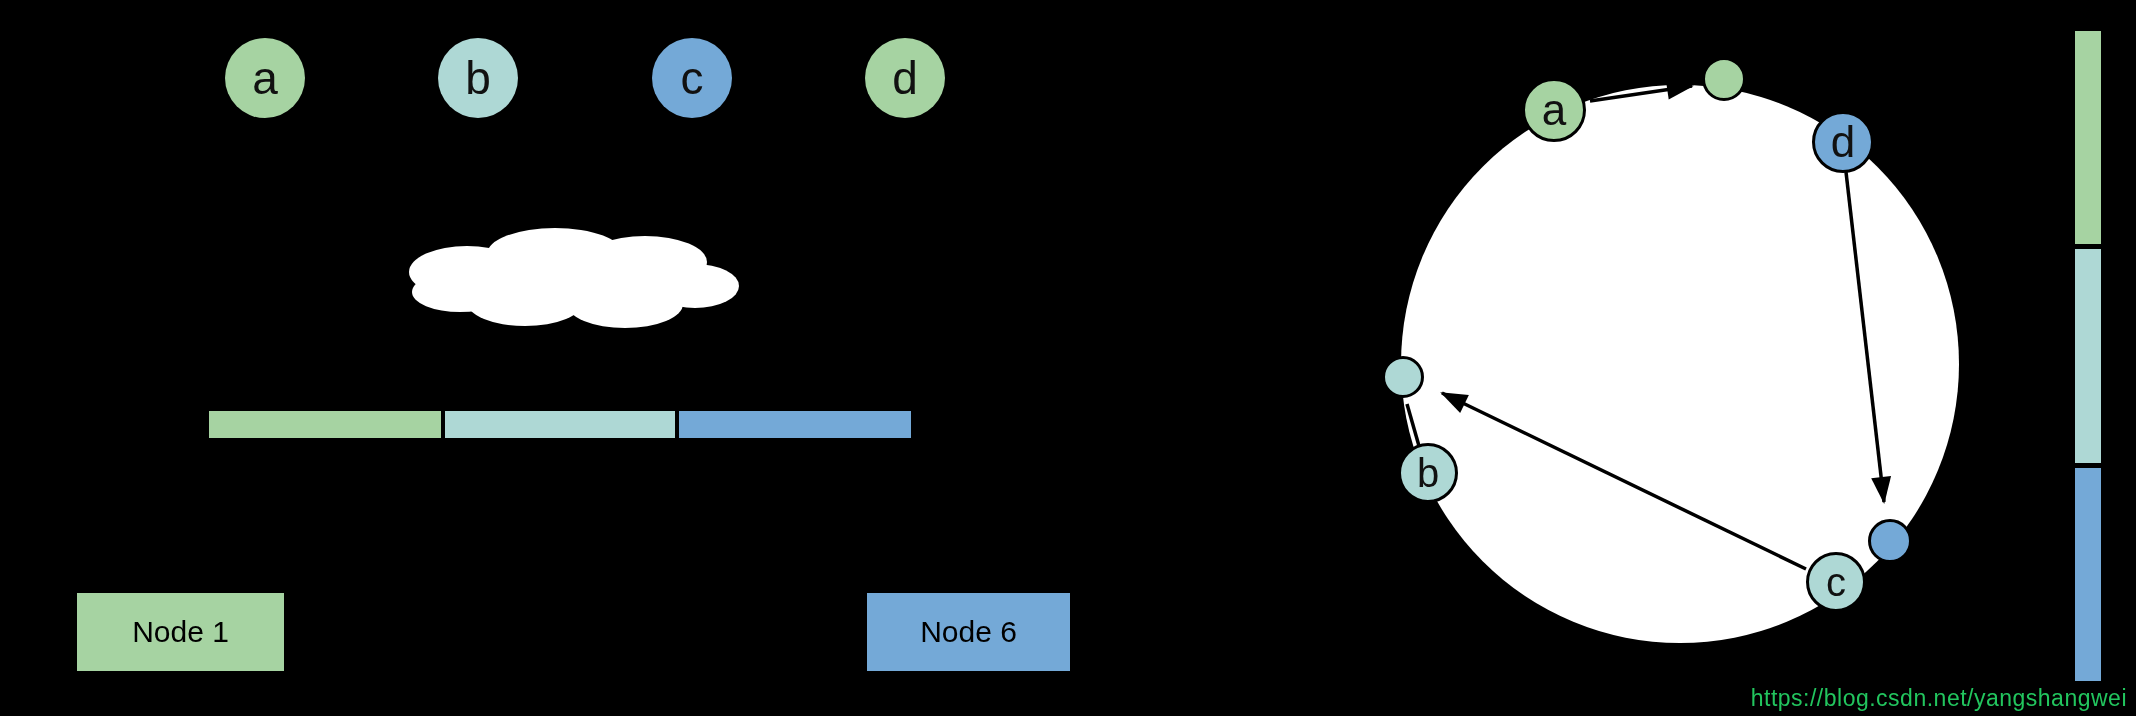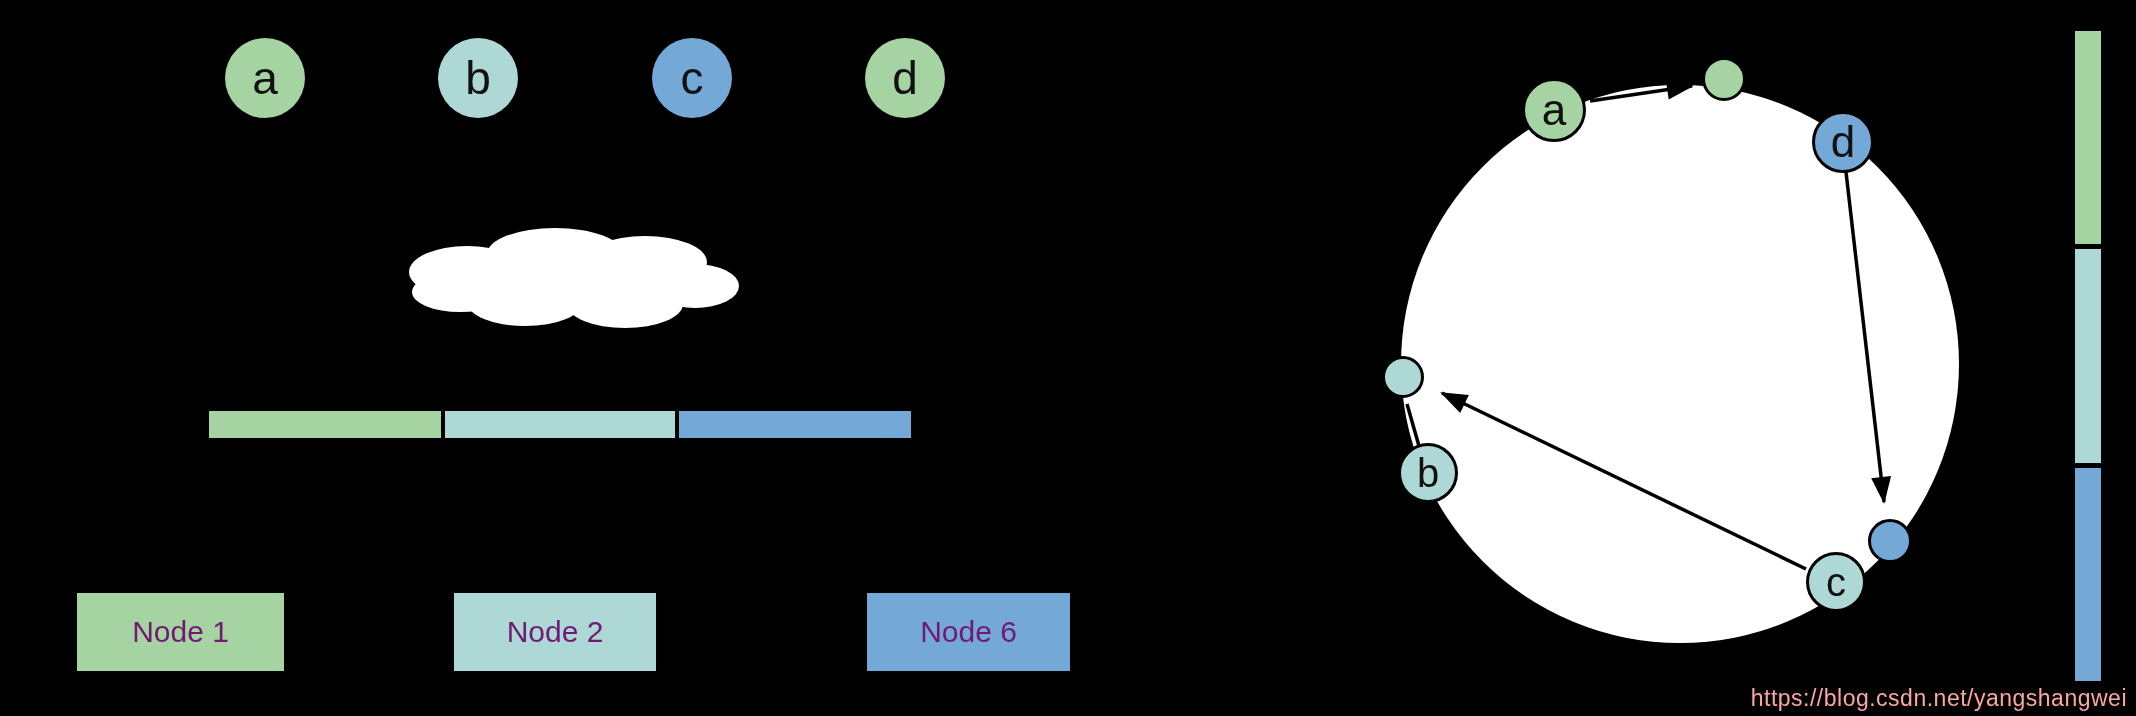--- a/index.html
+++ b/index.html
@@ -21,39 +21,39 @@
     color:#000;font-size:40px;z-index:3;
   }
   
   .bar-seg{
     top:409px;height:31px;box-sizing:border-box;border:2px solid #000;z-index:2;
   }
   
   .node-box{
     top:591px;height:82px;box-sizing:border-box;border:2px solid #000;
     display:flex;align-items:center;justify-content:center;
-    color:#701a75;font-size:30px;z-index:2;
+    color:#000000;font-size:30px;z-index:2;
   }
   
   .ring{
     left:1401px;top:85px;width:558px;height:558px;border-radius:50%;
     background:#ffffff;z-index:1;
   }
   .ring-node{
     border-radius:50%;box-sizing:border-box;border:3px solid #000;
     display:flex;align-items:center;justify-content:center;
     color:#111;z-index:4;
   }
   .arrow-layer{left:0;top:0;z-index:3;pointer-events:none;}
   
   .legend-seg{
     left:2074px;width:28px;box-sizing:border-box;border:1px solid #000;z-index:2;
   }
   .watermark{
-    right:9px;top:685px;font-size:23px;color:#fca5a5;z-index:5;letter-spacing:0.5px;
+    right:9px;top:685px;font-size:23px;color:#22c55e;z-index:5;letter-spacing:0.5px;
   }
 </style>
 </head>
 <body>
 
 <div class="canvas">
 
   <div class="abs key-circle" style="left: 225px; top: 38px; background-color: rgb(166, 211, 162);">
     <span>a</span>
   </div>
@@ -68,23 +68,20 @@
   </div>
 
   <div class="abs cloud-label">Hash</div>
 
   <div class="abs bar-seg" style="left: 207px; width: 236px; background-color: rgb(166, 211, 162);"></div>
   <div class="abs bar-seg" style="left: 443px; width: 234px; background-color: rgb(174, 216, 213);"></div>
   <div class="abs bar-seg" style="left: 677px; width: 236px; background-color: rgb(116, 169, 215);"></div>
 
   <div class="abs node-box" style="left: 75px; width: 211px; background-color: rgb(166, 211, 162);">
     <span>Node 1</span>
-  </div>
-  <div class="abs node-box" style="left: 452px; width: 206px; background-color: rgb(174, 216, 213);">
-    <span>Node 2</span>
   </div>
   <div class="abs node-box" style="left: 865px; width: 207px; background-color: rgb(116, 169, 215);">
     <span>Node 6</span>
   </div>
 
   <div class="abs ring"></div>
 
   <svg class="abs arrow-layer" width="2136" height="716" viewBox="0 0 2136 716">
     <defs>
       <marker id="ah" markerUnits="userSpaceOnUse" markerWidth="30" markerHeight="24" refX="26" refY="12" orient="auto">

